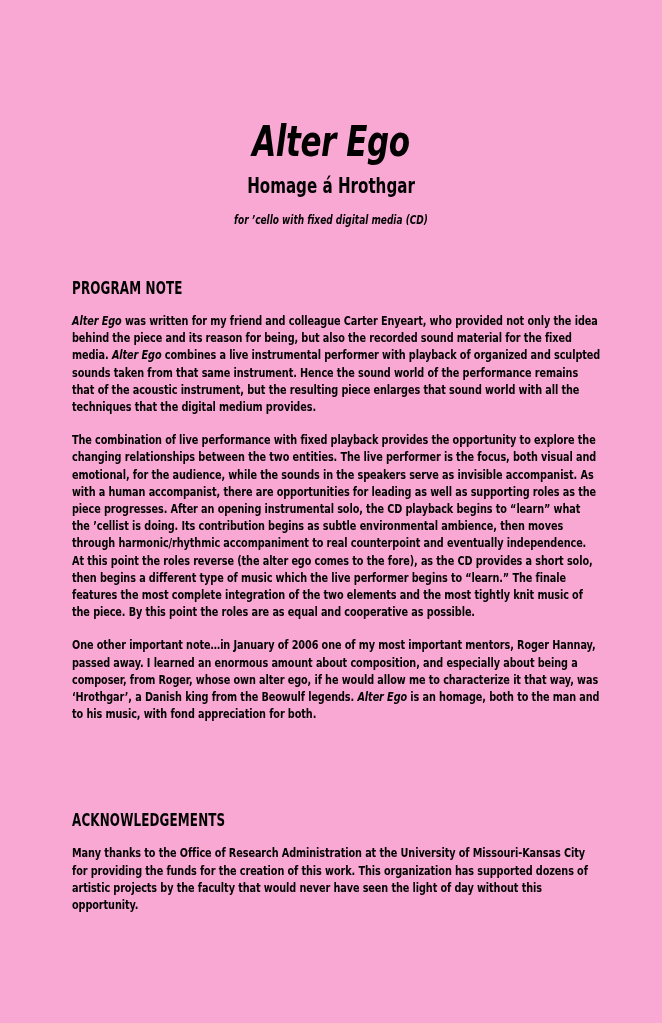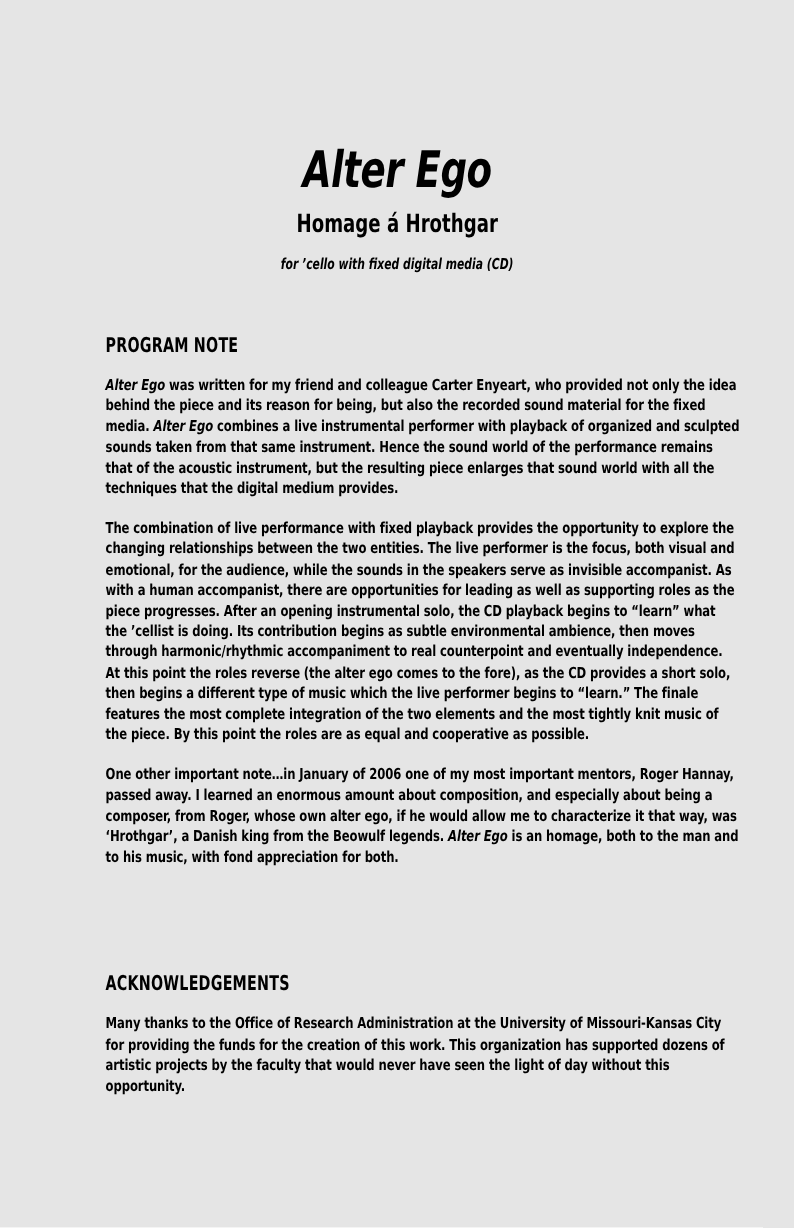--- a/index.html
+++ b/index.html
@@ -11,21 +11,21 @@
     width: 662px;
     height: 1023px;
     position: relative;
     font-family: "Liberation Sans Narrow", "Liberation Sans", sans-serif;
     color: #000000;
     overflow: hidden;
   }
   .page {
     position: absolute;
     inset: 0;
-    background: #e5e5e5;
+    background: #f9a8d4;
   }
 
   
   .title-block {
     position: absolute;
     left: 0;
     right: 0;
     top: 120px;
     text-align: center;
   }
@@ -58,21 +58,21 @@
     font-style: italic;
     transform: scaleX(0.80);
     transform-origin: center center;
     margin: 14px 0 0 0;
     white-space: nowrap;
   }
 
   
   .content {
     position: absolute;
-    left: 88px;
+    left: 72px;
     top: 278px;
     width: 528px;
   }
   .section {
     margin: 0;
   }
   .section-heading {
     font-family: "DejaVu Sans Condensed", "Liberation Sans", sans-serif;
     font-size: 17px;
     font-weight: 700;

